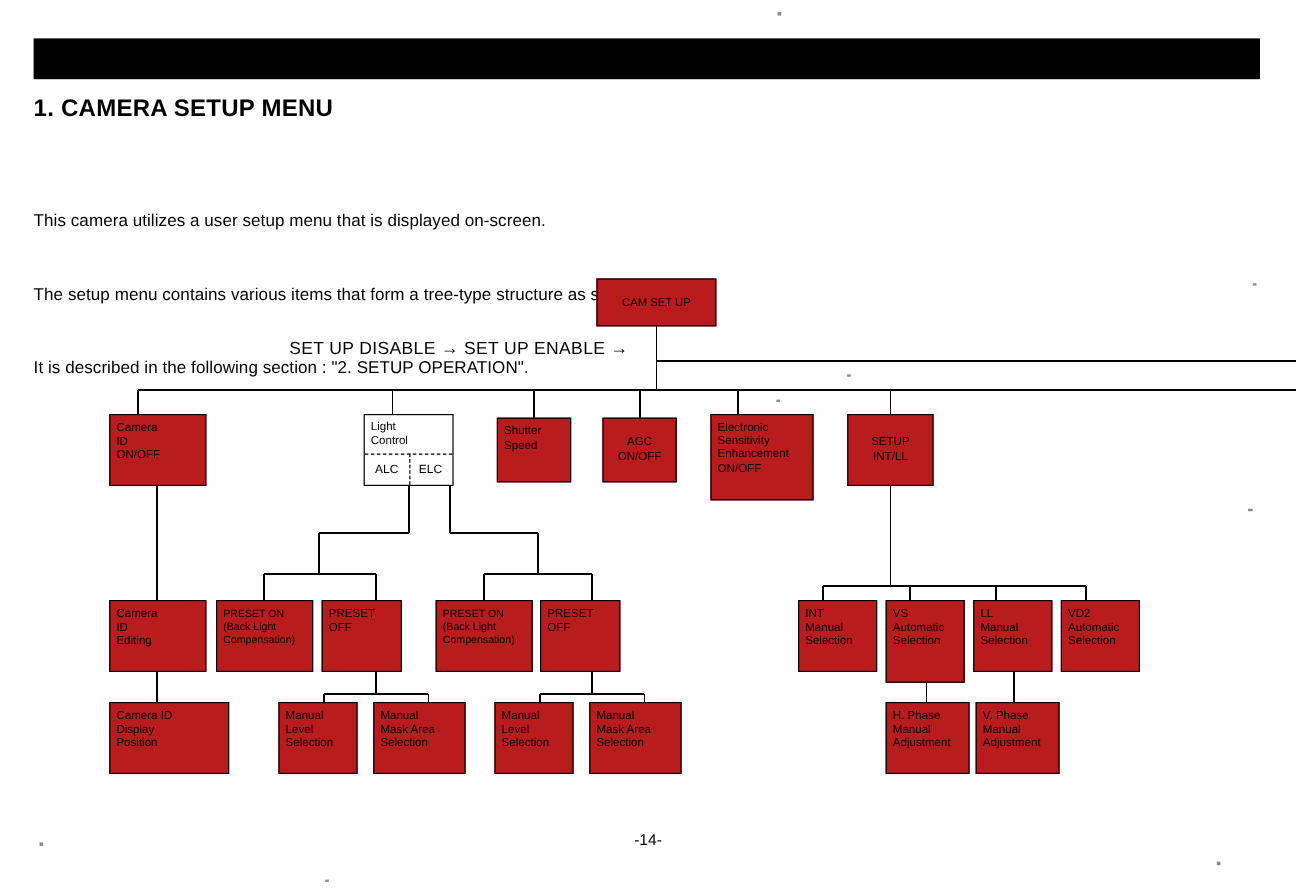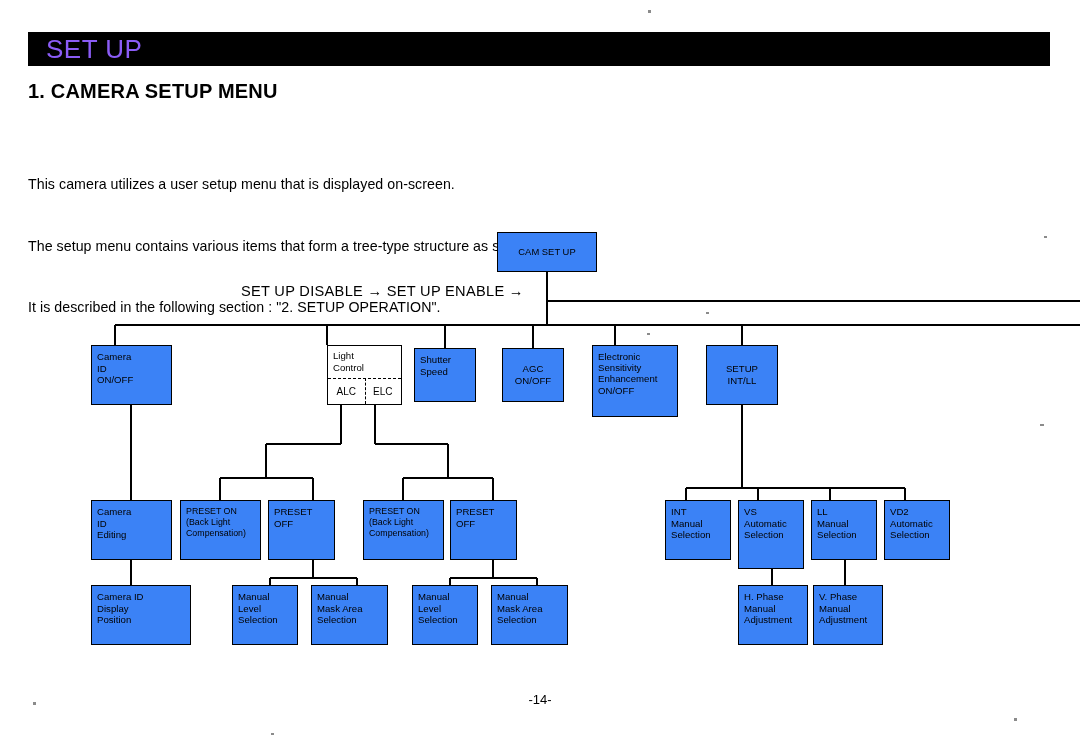--- a/index.html
+++ b/index.html
@@ -29,24 +29,24 @@
     left: 28px;
     top: 32px;
     width: 1022px;
     height: 34px;
     background: #000000;
   }
   .banner-title {
     position: absolute;
     left: 46px;
     top: 36px;
-    font-size: 26px;
-    font-weight: normal;
+    font-size: 31px;
+    font-weight: bold;
     letter-spacing: 0.5px;
-    color: #8b5cf6;
+    color: #000000;
     line-height: 26px;
   }
 
   
   .section-heading {
     position: absolute;
     left: 28px;
     top: 80px;
     font-size: 20px;
     font-weight: bold;
@@ -73,21 +73,21 @@
     width: 1080px;
     height: 740px;
   }
   .diagram svg { display: block; }
 
   
   .node {
     position: absolute;
     box-sizing: border-box;
     border: 1.4px solid #000;
-    background: #3b82f6;
+    background: #b91c1c;
     font-size: 9.6px;
     line-height: 11.6px;
     padding: 5px 0 0 5px;
     letter-spacing: 0.02px;
   }
   .node span { display: block; white-space: pre; }
   .node.center {
     padding: 0;
     display: flex;
     flex-direction: column;
@@ -249,21 +249,21 @@
   </div>
 
   <div class="flow-label">SET UP DISABLE → SET UP ENABLE →</div>
 
   <div class="node" style="left:91px; top:345px; width:81px; height:60px;">
     <span>Camera</span>
     <span>ID</span>
     <span>ON/OFF</span>
   </div>
 
-  <div class="lightbox" style="left:303px; top:345px; width:75px; height:60px;margin-left:24px;">
+  <div class="lightbox" style="left:303px; top:345px; width:75px; height:60px;">
     <div class="lc-title">
       <span>Light</span>
       <span>Control</span>
     </div>
     <div class="lc-hr"></div>
     <div class="lc-vr"></div>
     <div class="lc-cell lc-alc">
       <span>ALC</span>
     </div>
     <div class="lc-cell lc-elc">

